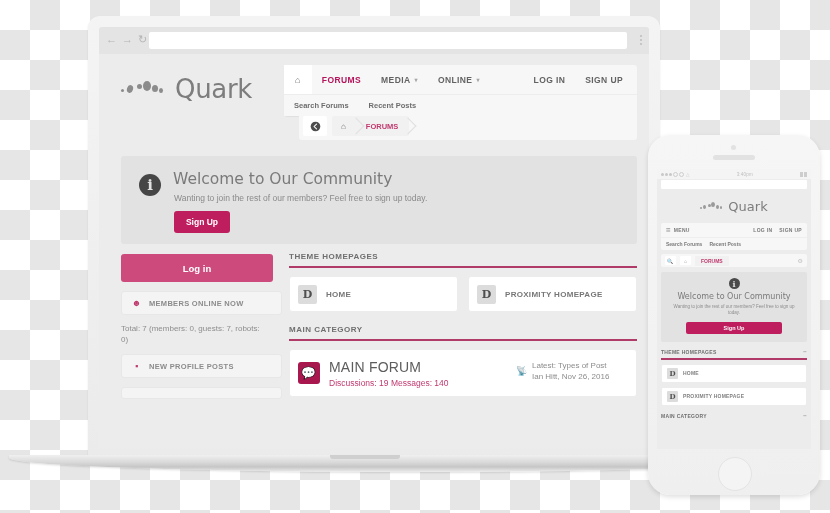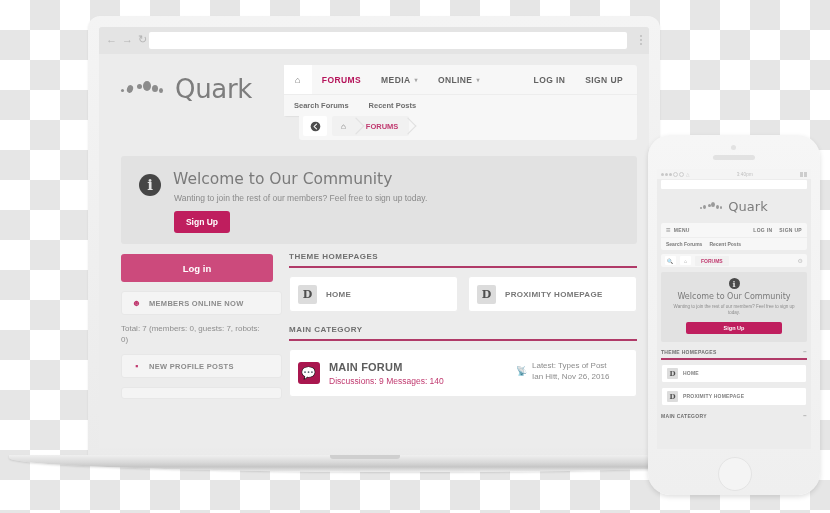--- a/index.html
+++ b/index.html
@@ -92,21 +92,21 @@
   .tiles{display:flex;gap:10px;margin-top:8px;}
   .tile{flex:1;height:34px;background:#fff;border:1px solid #ececec;border-radius:3px;display:flex;align-items:center;padding-left:8px;gap:9px;}
   .tile-ic{width:19px;height:19px;background:#dcdcdc;border-radius:2px;display:flex;align-items:center;justify-content:center;
            font-size:11px;color:#4f4f4f;font-family:"DejaVu Serif",serif;font-weight:bold;}
   .tile-lbl{font-size:8px;font-weight:bold;color:#777;letter-spacing:.3px;}
   .forum-row{margin-top:8px;height:46px;background:#fff;border:1px solid #ececec;border-radius:3px;
              display:flex;align-items:center;padding-left:8px;position:relative;}
   .forum-ic{width:22px;height:22px;background:#a9174f;border-radius:3px;display:flex;align-items:center;justify-content:center;
             color:#fff;font-size:12px;}
   .forum-txt{margin-left:9px;}
-  .forum-name{font-size:11px;font-weight:bold;color:#5d5d5d;letter-spacing:.2px;}
+  .forum-name{font-size:14px;font-weight:normal;color:#5d5d5d;letter-spacing:.2px;}
   .forum-stats{font-size:8.5px;color:#c0396f;margin-top:3px;}
   .rss{position:absolute;right:108px;top:16px;font-size:9px;color:#c9c9c9;transform:rotate(0deg);}
   .latest{position:absolute;right:4px;top:10px;font-size:8px;color:#8c8c8c;line-height:11px;text-align:left;width:100px;}
 
   
   .base{position:absolute;left:9px;top:455px;width:810px;height:17px;
         background:linear-gradient(180deg,#f0f0f0 0%,#d8d8d8 45%,#c6c6c6 70%,#ededed 100%);
         border-radius:0 0 60% 60%/0 0 100% 100%;
         box-shadow:0 1px 2px rgba(0,0,0,.12);}
   .base-lip{position:absolute;left:330px;top:455px;width:70px;height:4px;background:#cfcfcf;border-radius:0 0 3px 3px;}
@@ -273,21 +273,21 @@
             <span class="tile-lbl">PROXIMITY HOMEPAGE</span>
           </div>
         </div>
 
         <div class="sec-head" style="margin-top:13px;">MAIN CATEGORY</div>
         <div class="sec-rule"></div>
         <div class="forum-row">
           <div class="forum-ic">💬</div>
           <div class="forum-txt">
             <div class="forum-name">MAIN FORUM</div>
-            <div class="forum-stats">Discussions: 9 Messages: 140</div>
+            <div class="forum-stats">Discussions: 19 Messages: 140</div>
           </div>
           <div class="rss">📡</div>
           <div class="latest">
             <div>Latest: Types of Post</div>
             <div>Ian Hitt, Nov 26, 2016</div>
           </div>
         </div>
       </div>
 
     </div>

